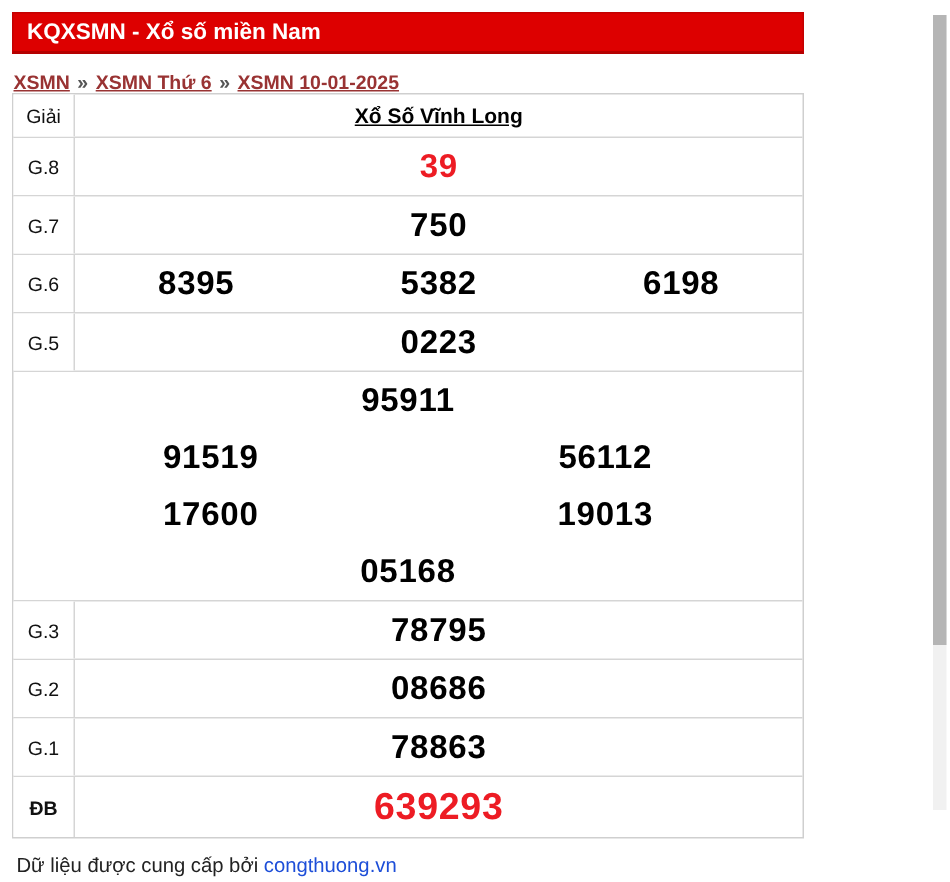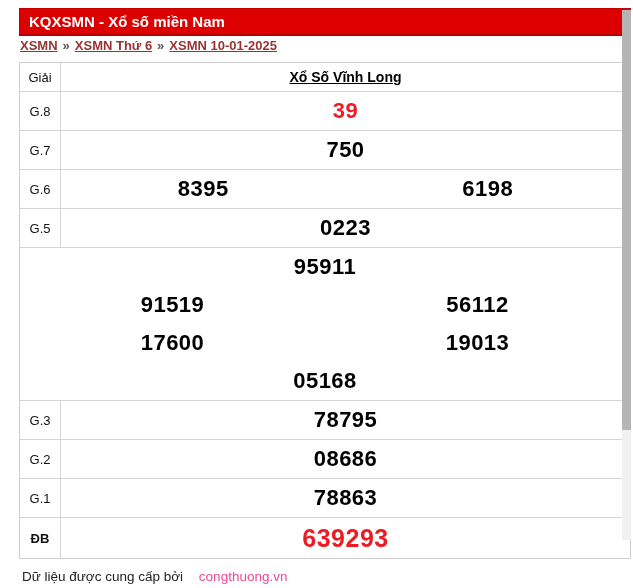--- a/index.html
+++ b/index.html
@@ -1,31 +1,31 @@
 <!DOCTYPE html>
 <html><head>
 <meta charset="utf-8">
 <style>
   * { box-sizing: border-box; }
   html,body { margin:0; padding:0; background:#ffffff; }
   body { font-family:"Liberation Sans", sans-serif; }
   .page { position:relative; width:633px; height:588px; background:#ffffff; overflow:hidden; }
-  .content { position:absolute; left:19px; top:8px; width:612px; }
+  .content { position:absolute; left:8px; top:8px; width:528px; }
 
   
   .title-bar {
     height:28px; line-height:26px;
     background:#dd0000;
     border:1px solid #c40000; border-bottom:2px solid #b50000;
     color:#ffffff; font-size:15px; font-weight:bold;
     padding:0 0 0 9px;
   }
 
   
-  .breadcrumb { height:26px; display:flex; align-items:flex-start; padding:2px 1px 0 1px; font-size:13px; font-weight:bold; }
+  .breadcrumb { height:26px; display:flex; align-items:flex-end; padding:2px 1px 0 1px; font-size:13px; font-weight:bold; }
   .breadcrumb a { color:#993333; text-decoration:underline; cursor:pointer; }
   .crumb-sep { color:#555555; margin:0 5px; font-weight:bold; }
 
   
   .result-table { border:1px solid #cfcfcf; background:#ffffff; }
   .t-row { display:flex; border-top:1px solid #d5d5d5; }
   .t-row:first-child { border-top:none; }
   .label-cell {
     width:41px; min-width:41px;
     border-right:1px solid #d5d5d5;
@@ -38,21 +38,21 @@
   .t-head .nums-cell { align-items:center; }
   .station-title { font-size:14px; font-weight:bold; color:#000000; text-decoration:underline; cursor:pointer; }
   .p-line { display:flex; align-items:center; height:38px; }
   .p-line.tall { height:40px; }
   .p-num { flex:1; text-align:center; font-weight:bold; font-size:22px; color:#000000; letter-spacing:0.5px; }
   .p-num.red { color:#ed1c24; }
   .p-num.big { font-size:25px; }
 
   
   .footer-note { margin:10px 0 0 3px; font-size:13.5px; color:#222222; }
-  .footer-note a { color:#ec4899; text-decoration:none; cursor:pointer;margin-left:12px; }
+  .footer-note a { color:#1d4ed8; text-decoration:none; cursor:pointer; }
 
   
   .scrollbar-track { position:absolute; right:2px; top:10px; width:9px; height:530px; background:#f1f1f1; }
   .scrollbar-thumb { position:absolute; left:0; top:0; width:9px; height:420px; background:#b5b5b5; }
 </style>
 </head>
 <body>
 
 <div class="page">
   <div class="content">
@@ -92,20 +92,21 @@
               <span class="p-num">750</span>
             </div>
         </div>
       </div>
 
       <div class="t-row">
         <div class="label-cell">G.6</div>
         <div class="nums-cell">
           <div class="p-line">
             <span class="p-num">8395</span>
+            <span class="p-num">5382</span>
             <span class="p-num">6198</span>
           </div>
         </div>
       </div>
 
       <div class="t-row">
         <div class="label-cell">G.5</div>
         <div class="nums-cell">
           <div class="p-line">
               <span class="p-num">0223</span>

